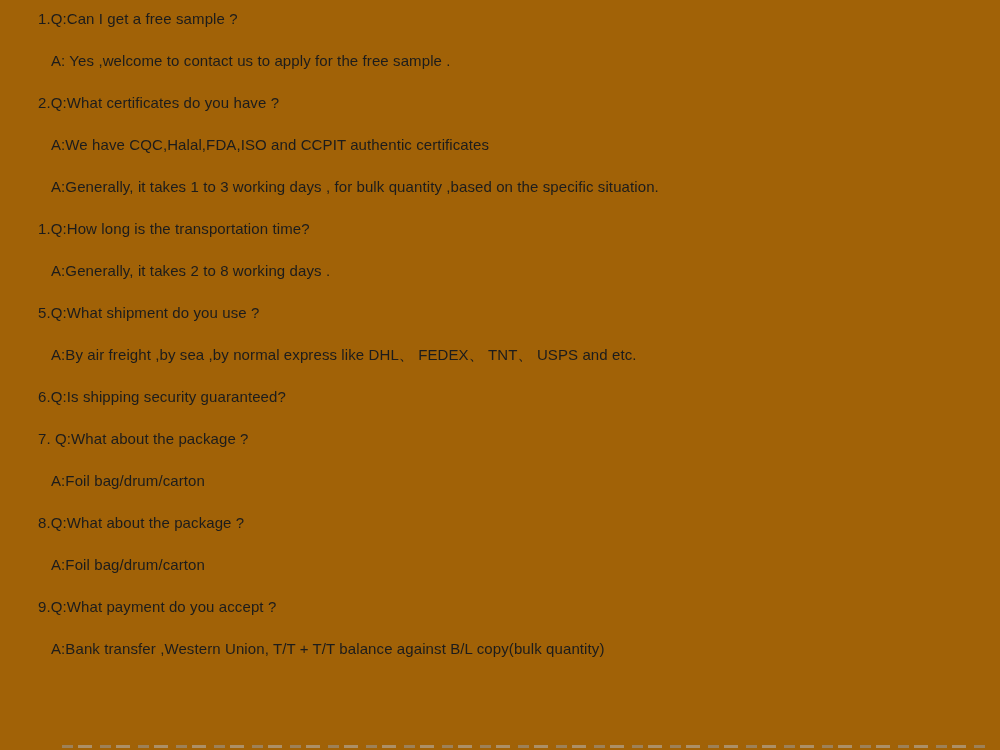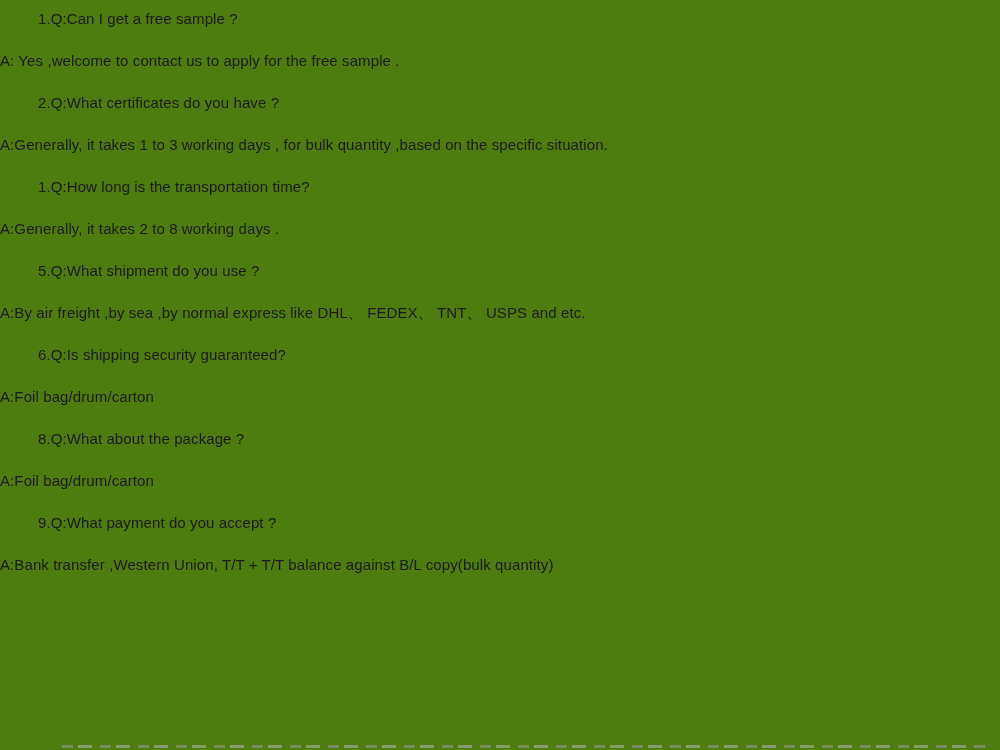--- a/index.html
+++ b/index.html
@@ -8,39 +8,39 @@
     width: 1000px;
     height: 750px;
     background: #ffffff;
     overflow: hidden;
     font-family: "Liberation Sans", sans-serif;
   }
   .page {
     position: relative;
     width: 1000px;
     height: 750px;
-    background: #4d7c0f;
+    background: #a16207;
     text-decoration: underline;
   }
   .faq-list {
     position: absolute;
     top: -2px;
     left: 0;
     right: 0;
   }
   .line {
     height: 42px;
     line-height: 42px;
     font-size: 15px;
     color: #1c1c1c;
     white-space: nowrap;
     letter-spacing: 0.1px;
   }
   .q-line { padding-left: 38px; }
-  .a-line { }
+  .a-line { padding-left: 51px; }
   
   .cropped-sliver {
     position: absolute;
     left: 62px;
     right: 12px;
     bottom: 2px;
     height: 3px;
     background: repeating-linear-gradient(
       90deg,
       #9a9a9a 0px, #9a9a9a 11px,
@@ -53,31 +53,33 @@
 </style>
 </head>
 <body>
 
 <div class="page">
   <div class="faq-list">
     <div class="line q-line">1.Q:Can I get a free sample ?</div>
     <div class="line a-line">A: Yes ,welcome to contact us to apply for the free sample .</div>
 
     <div class="line q-line">2.Q:What certificates do you have ?</div>
+    <div class="line a-line">A:We have CQC,Halal,FDA,ISO and CCPIT authentic certificates</div>
 
     <div class="line a-line">A:Generally, it takes 1 to 3 working days , for bulk quantity ,based on the specific situation.</div>
 
     <div class="line q-line">1.Q:How long is the transportation time?</div>
     <div class="line a-line">A:Generally, it takes 2 to 8 working days .</div>
 
     <div class="line q-line">5.Q:What shipment do you use ?</div>
     <div class="line a-line">A:By air freight ,by sea ,by normal express like DHL、 FEDEX、 TNT、 USPS and etc.</div>
 
     <div class="line q-line">6.Q:Is shipping security guaranteed?</div>
 
+    <div class="line q-line">7. Q:What about the package ?</div>
     <div class="line a-line">A:Foil bag/drum/carton</div>
 
     <div class="line q-line">8.Q:What about the package ?</div>
     <div class="line a-line">A:Foil bag/drum/carton</div>
 
     <div class="line q-line">9.Q:What payment do you accept ?</div>
     <div class="line a-line">A:Bank transfer ,Western Union, T/T + T/T balance against B/L copy(bulk quantity)</div>
   </div>
 
   <div class="cropped-sliver"></div>

